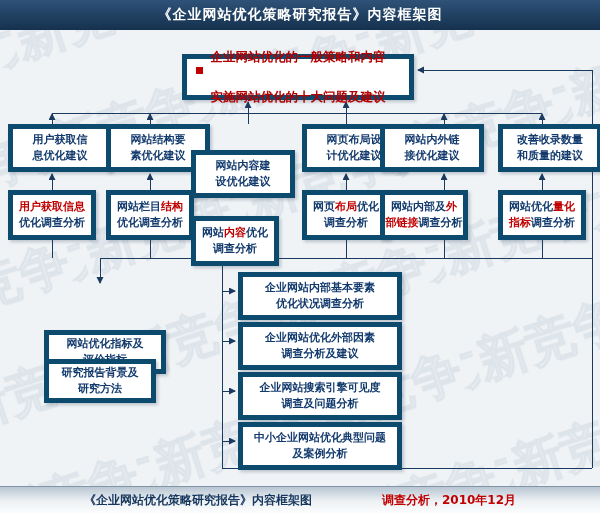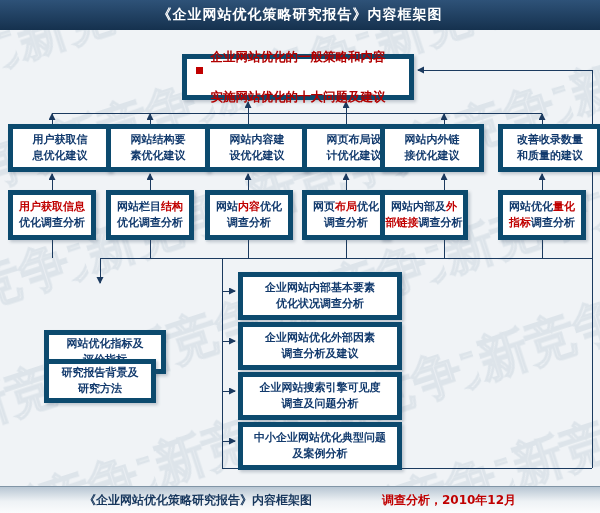--- a/index.html
+++ b/index.html
@@ -28,21 +28,21 @@
     display:flex;align-items:center;justify-content:center;z-index:3;
   }
   .txt{white-space:pre-line;text-align:center;font-weight:bold;font-size:11px;line-height:1.5;color:#123a6d;}
   .seg-red{color:#c00000;}
   .seg-blue{color:#123a6d;}
   .topbox{left:182px;top:54px;width:232px;height:46px;}
   .topbox .txt{font-size:12.5px;line-height:1.6;color:#b20000;}
   .red-sq{position:absolute;left:9px;top:8px;width:7px;height:7px;background:#c00000;}
   .r1{top:124px;height:48px;width:104px;}
   .r2{top:190px;height:50px;width:88px;}
-  .c1{left:8px;}.c2{left:106px;}.c3{left:205px;}.c4{left:302px;}.c5{left:380px;}.c6{left:498px;}
+  .c1{left:8px;}.c2{left:106px;}.c3{left:191px;margin-top:26px;}.c4{left:302px;}.c5{left:380px;}.c6{left:498px;}
   .leftA{left:44px;top:290px;width:122px;height:44px;margin-top:40px;}
   .leftB{left:44px;top:359px;width:112px;height:44px;}
   .rb{left:238px;width:164px;height:48px;}
   .rb1{top:272px;}.rb2{top:322px;}.rb3{top:372px;}.rb4{top:422px;}
   svg.layer{position:absolute;left:0;top:0;z-index:1;}
   svg.wm{position:absolute;left:0;top:0;z-index:0;}
 </style>
 </head>
 <body>
 

